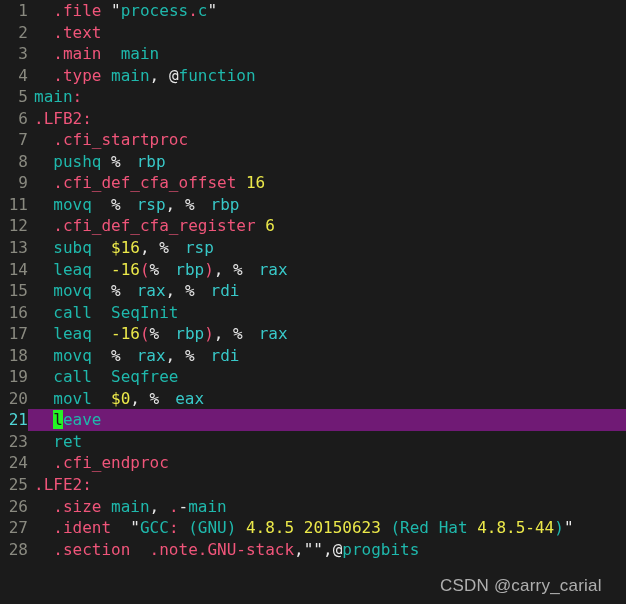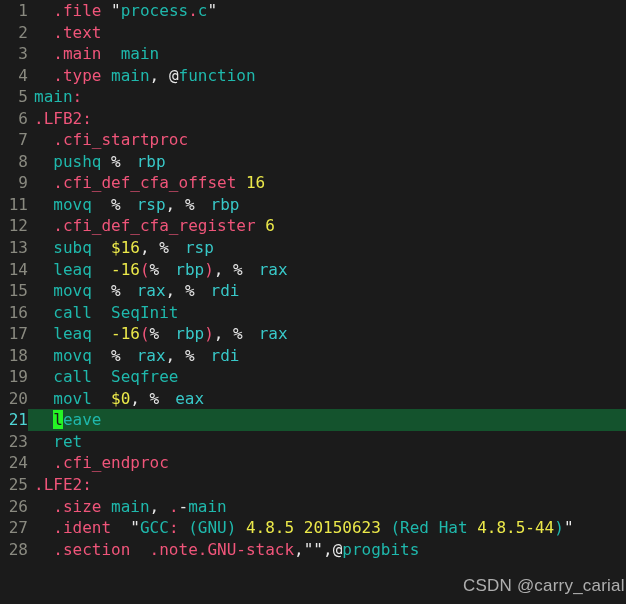--- a/index.html
+++ b/index.html
@@ -22,21 +22,21 @@
     font-size: 16px;
     line-height: 21.55px;
   }
   .code-line {
     display: flex;
     align-items: baseline;
     height: 21.55px;
     white-space: pre;
   }
   .code-line.cursor-line .line-content {
-    background: #14532d;
+    background: #701a75;
   }
   .gutter {
     flex: 0 0 auto;
     width: 28px;
     text-align: right;
     padding-right: 0;
     color: #8a8a80;
     user-select: none;
     font-size: 16px;
   }
@@ -56,21 +56,21 @@
   .tk-num   { color: #ece94a; }  
   .tk-pun   { color: #e8e8e8; }  
   .tk-id    { color: #1fb8ac; }  
   .tk-colon { color: #f0557a; }
   .cursor {
     background: #25f525;
     color: #1b1b1b;
   }
   #watermark {
     position: absolute;
-    left: 463px;
+    left: 440px;
     top: 575px;
     color: #cfcfcf;
     font-family: "Liberation Sans", sans-serif;
     font-size: 17px;
     letter-spacing: 0.2px;
     opacity: 0.82;
     user-select: none;
     pointer-events: none;
   }
 </style>

